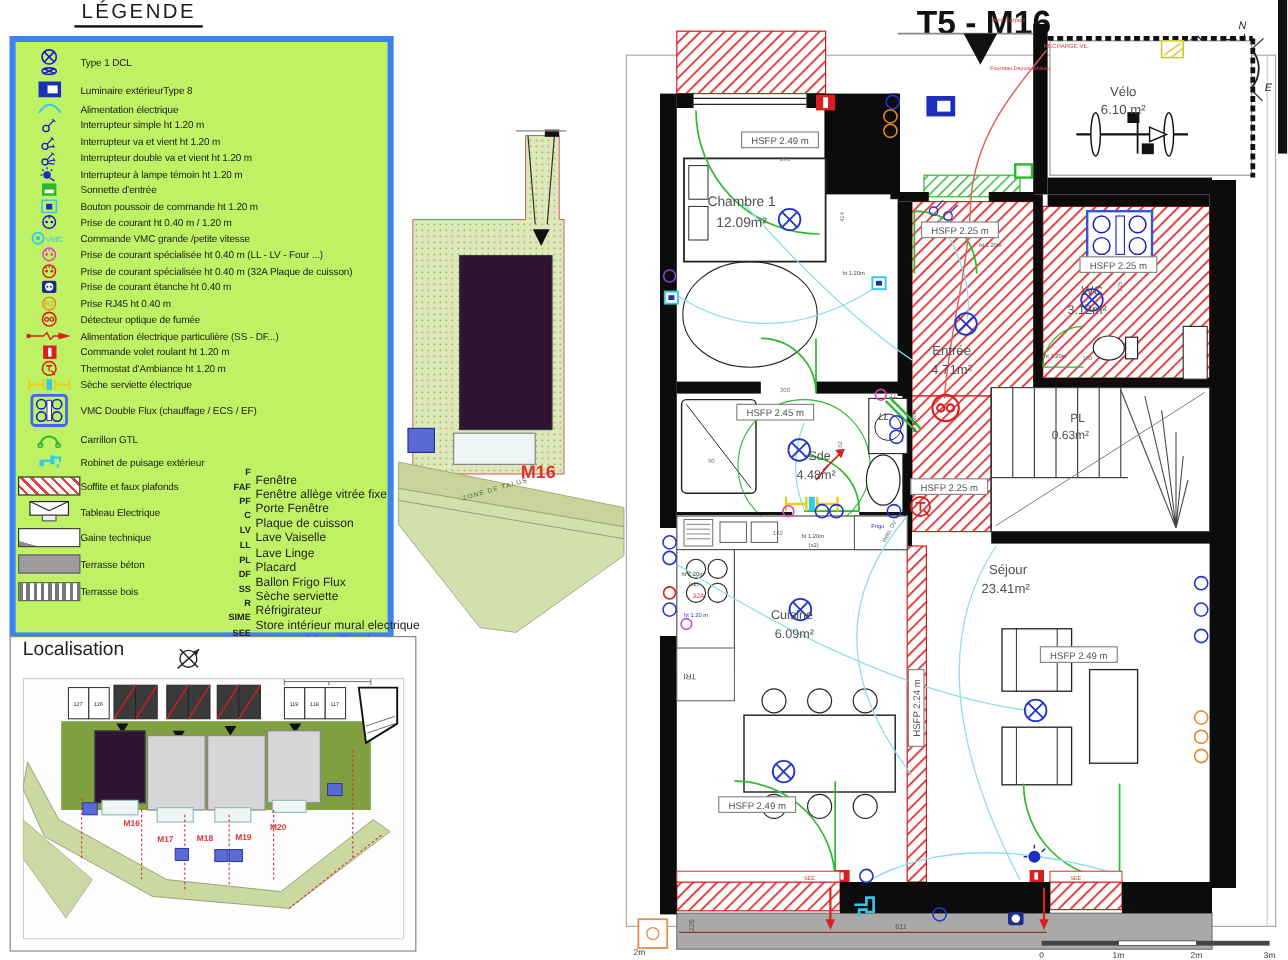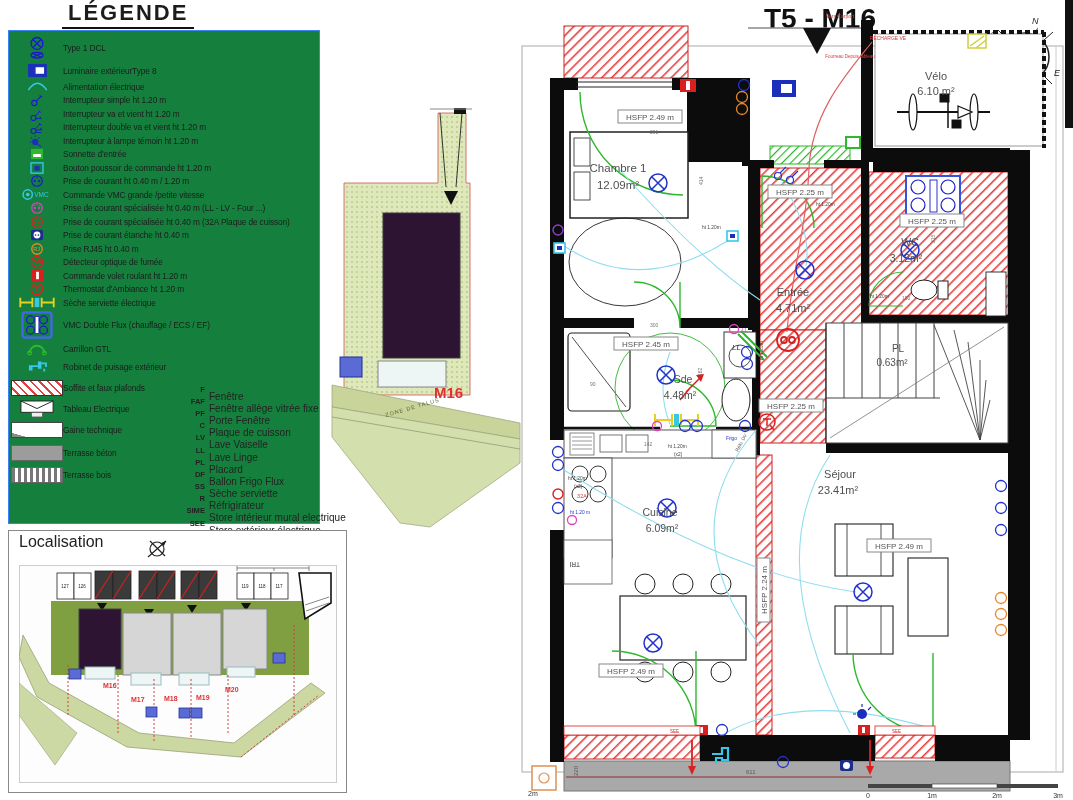--- a/index.html
+++ b/index.html
@@ -1,22 +1,22 @@
 <!DOCTYPE html>
 <html><head>
 <meta charset="utf-8">
 <style>
   html,body{margin:0;padding:0;background:#fff;}
   #page{position:relative;width:1073px;height:800px;background:#fff;overflow:hidden;
         font-family:"Liberation Sans",sans-serif;color:#1c1c1c;}
   
-  #legend-title{position:absolute;left:62px;top:0px;font-size:22px;font-weight:bold;
+  #legend-title{position:absolute;left:62px;top:0px;font-size:17px;font-weight:normal;
     letter-spacing:2px;border-bottom:2.5px solid #111;padding:0 6px 1px 6px;margin:0;}
   #legend-box{position:absolute;left:8px;top:30px;width:310px;height:492px;
-    border:1px solid #3b82f6;background:#15803d;}
+    border:5px solid #3b82f6;background:#bef264;}
   #legend-items{position:absolute;left:2px;top:4px;width:306px;}
   .legend-row{display:flex;align-items:center;height:13.5px;}
   .row-dcl{height:26px}.row-lum{height:19px}.row-vmcdf{height:30px}
   .row-carillon{height:18px}.row-robinet{height:19px}.row-tableau{height:20px}
   .row-soffite,.row-gaine,.row-beton,.row-bois{height:22.5px}
   .icon-col{width:52px;display:flex;justify-content:center;align-items:center;flex:none;}
   .legend-label{font-size:8.3px;letter-spacing:-0.1px;white-space:nowrap;color:#1b1b1b;}
   .sw{display:inline-block;width:52px;height:16px;border:1.5px solid #444;box-sizing:border-box;}
   .sw-soffite{background:repeating-linear-gradient(45deg,#fff 0 4px,#e04040 4px 6px);border-color:#333;}
   .sw-gaine{background:linear-gradient(to top right,#8a8a8a 14%,#fff 15%);}
@@ -192,20 +192,30 @@
       </div>
         <div class="legend-row row-do">
         <span class="icon-col">
             <svg viewBox="0 0 16 16" width="14" height="14">
               <circle cx="8" cy="8" r="6.5" fill="none" stroke="#d92020" stroke-width="1.5"></circle>
               <circle cx="5.5" cy="8" r="1.8" fill="none" stroke="#d92020" stroke-width="1.2"></circle>
               <circle cx="10.5" cy="8" r="1.8" fill="none" stroke="#d92020" stroke-width="1.2"></circle>
             </svg>
           </span>
         <span class="legend-label">Détecteur optique de fumée</span>
+      </div>
+        <div class="legend-row row-alimp">
+        <span class="icon-col">
+            <svg viewBox="0 0 42 10" width="40" height="10">
+              <circle cx="3" cy="5" r="2" fill="#d92020"></circle>
+              <path d="M3 5 16 5 19 2 22 8 25 5 30 5" fill="none" stroke="#d92020" stroke-width="1.2"></path>
+              <path d="M29 2 40 5 29 8 Z" fill="#d92020"></path>
+            </svg>
+          </span>
+        <span class="legend-label">Alimentation électrique particulière (SS - DF...)</span>
       </div>
         <div class="legend-row row-volet">
         <span class="icon-col">
             <svg viewBox="0 0 14 14" width="13" height="13">
               <rect x="1" y="1" width="12" height="12" fill="#d92020"></rect>
               <rect x="5.5" y="3" width="3" height="8" fill="#fff"></rect>
             </svg>
           </span>
         <span class="legend-label">Commande volet roulant ht 1.20 m</span>
       </div>

